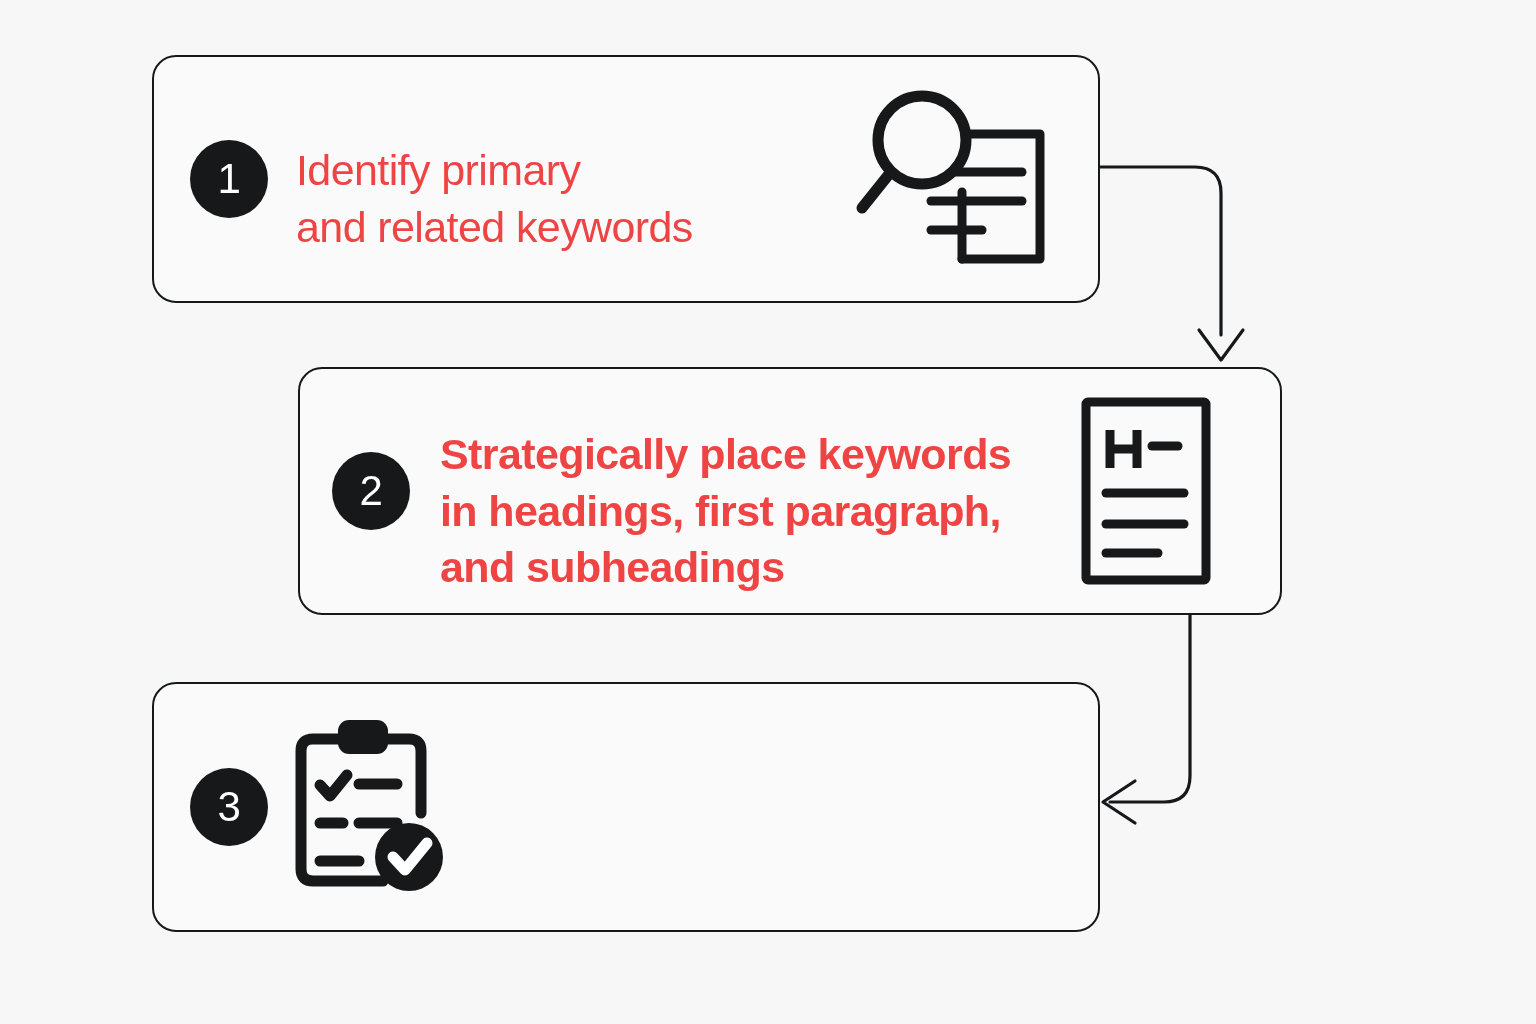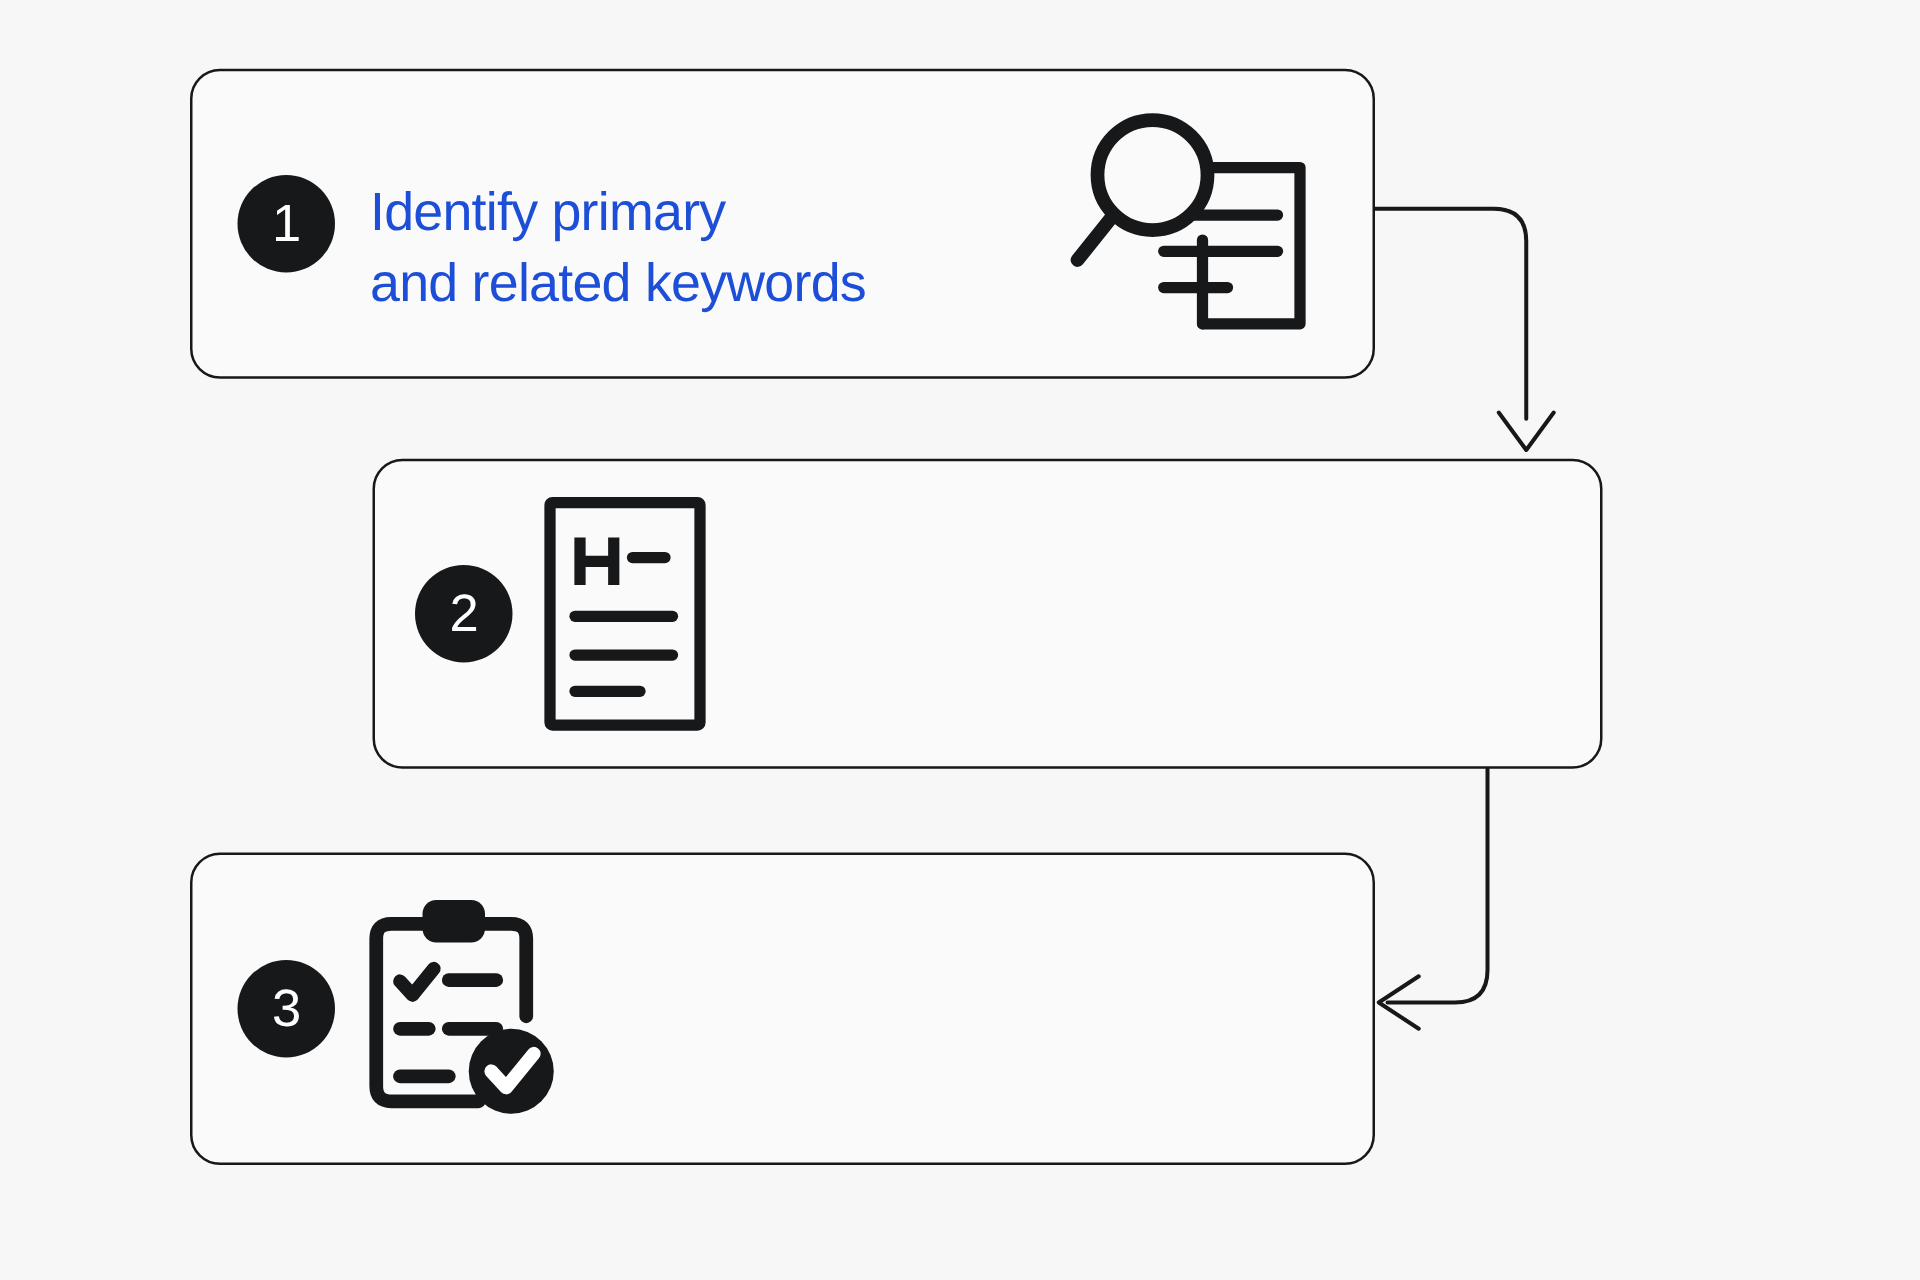--- a/index.html
+++ b/index.html
@@ -55,21 +55,21 @@
     font-weight: 500;
     line-height: 1;
     letter-spacing: -0.5px;
   }
   .card-1 .badge { margin-left: 36px; }
   .card-2 .badge { margin-left: 32px; }
   .card-3 .badge { margin-left: 36px; }
 
   .card-text {
     flex: 1 1 auto;
-    color: #1d4ed8;
+    color: #ef4444;
     font-size: 43px;
     font-weight: 500;
     line-height: 1.32;
     letter-spacing: -0.6px;
     white-space: pre-line;
     margin-top: 40px;
   }
   .card-1 .card-text { margin-left: 28px; }
   .card-2 .card-text { margin-left: 30px; font-weight: 700; }
   .card-3 .card-text { margin-left: 30px; }
@@ -118,20 +118,23 @@
 
         <circle cx="68" cy="56" r="44" stroke="#16181a" stroke-width="11" fill="#fafafa"></circle>
 
         <line x1="36" y1="89" x2="8" y2="124" stroke="#16181a" stroke-width="11" stroke-linecap="round"></line>
       </svg>
     </div>
   </div>
 
   <div class="card card-2">
     <div class="badge">2</div>
+    <div class="card-text">Strategically place keywords
+in headings, first paragraph,
+and subheadings</div>
     <div class="card-icon">
       <svg width="132" height="190" viewBox="0 0 132 190" fill="none">
         <rect x="6" y="6" width="120" height="178" rx="2" stroke="#16181a" stroke-width="9" fill="#fafafa"></rect>
 
         <line x1="30" y1="34" x2="30" y2="72" stroke="#16181a" stroke-width="9" stroke-linecap="butt"></line>
         <line x1="57" y1="34" x2="57" y2="72" stroke="#16181a" stroke-width="9" stroke-linecap="butt"></line>
         <line x1="30" y1="53" x2="57" y2="53" stroke="#16181a" stroke-width="9" stroke-linecap="butt"></line>
 
         <line x1="72" y1="50" x2="98" y2="50" stroke="#16181a" stroke-width="9" stroke-linecap="round"></line>
 

